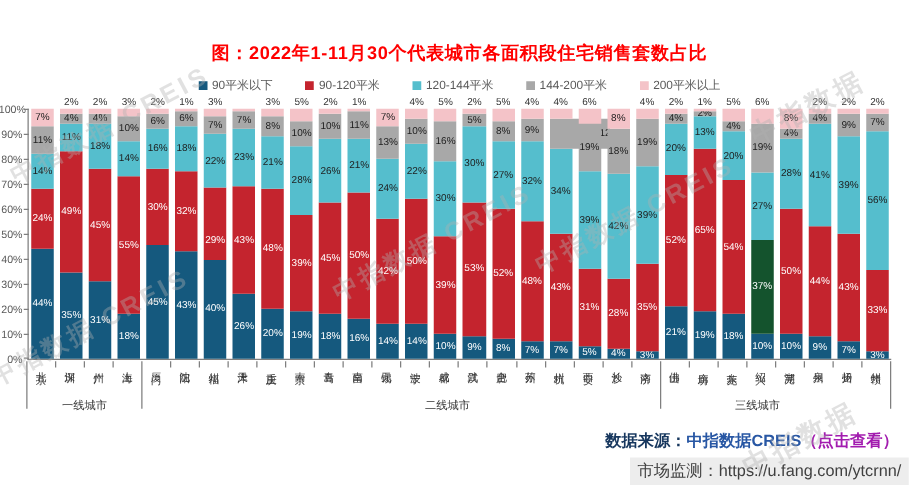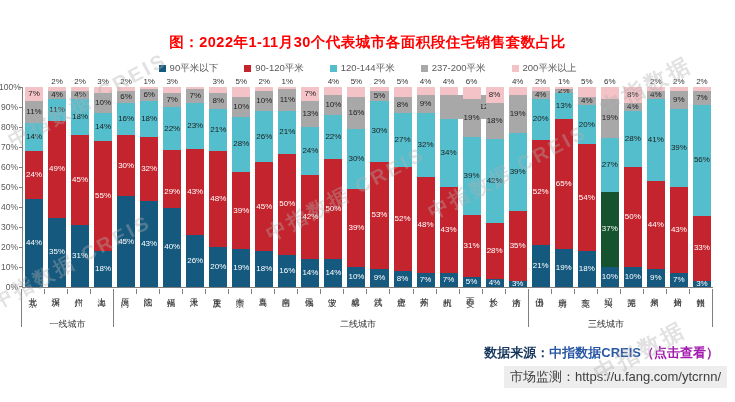--- a/index.html
+++ b/index.html
@@ -78,21 +78,21 @@
     <div class="legend-item">
       <span class="legend-swatch" style="background: rgb(196, 36, 46);"></span>
       <span>90-120平米</span>
     </div>
     <div class="legend-item">
       <span class="legend-swatch" style="background: rgb(85, 190, 205);"></span>
       <span>120-144平米</span>
     </div>
     <div class="legend-item">
       <span class="legend-swatch" style="background: rgb(168, 168, 168);"></span>
-      <span>237-200平米</span>
+      <span>144-200平米</span>
     </div>
     <div class="legend-item">
       <span class="legend-swatch" style="background: rgb(244, 195, 200);"></span>
       <span>200平米以上</span>
     </div>
   </div>
 
 <div class="yaxis">
     <div class="ytick" style="top: 196px;">0%</div>
     <div class="ytick" style="top: 176px;">10%</div>

